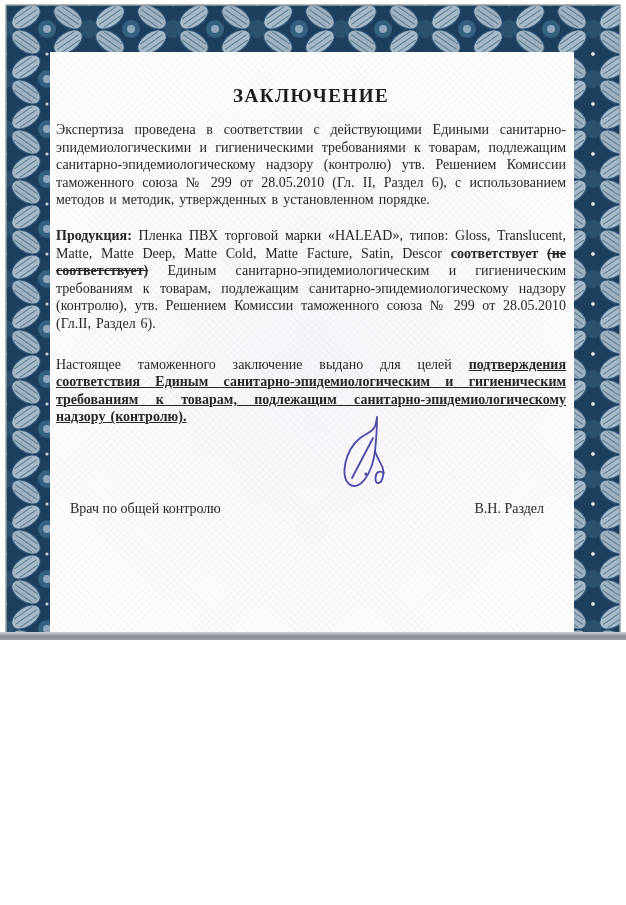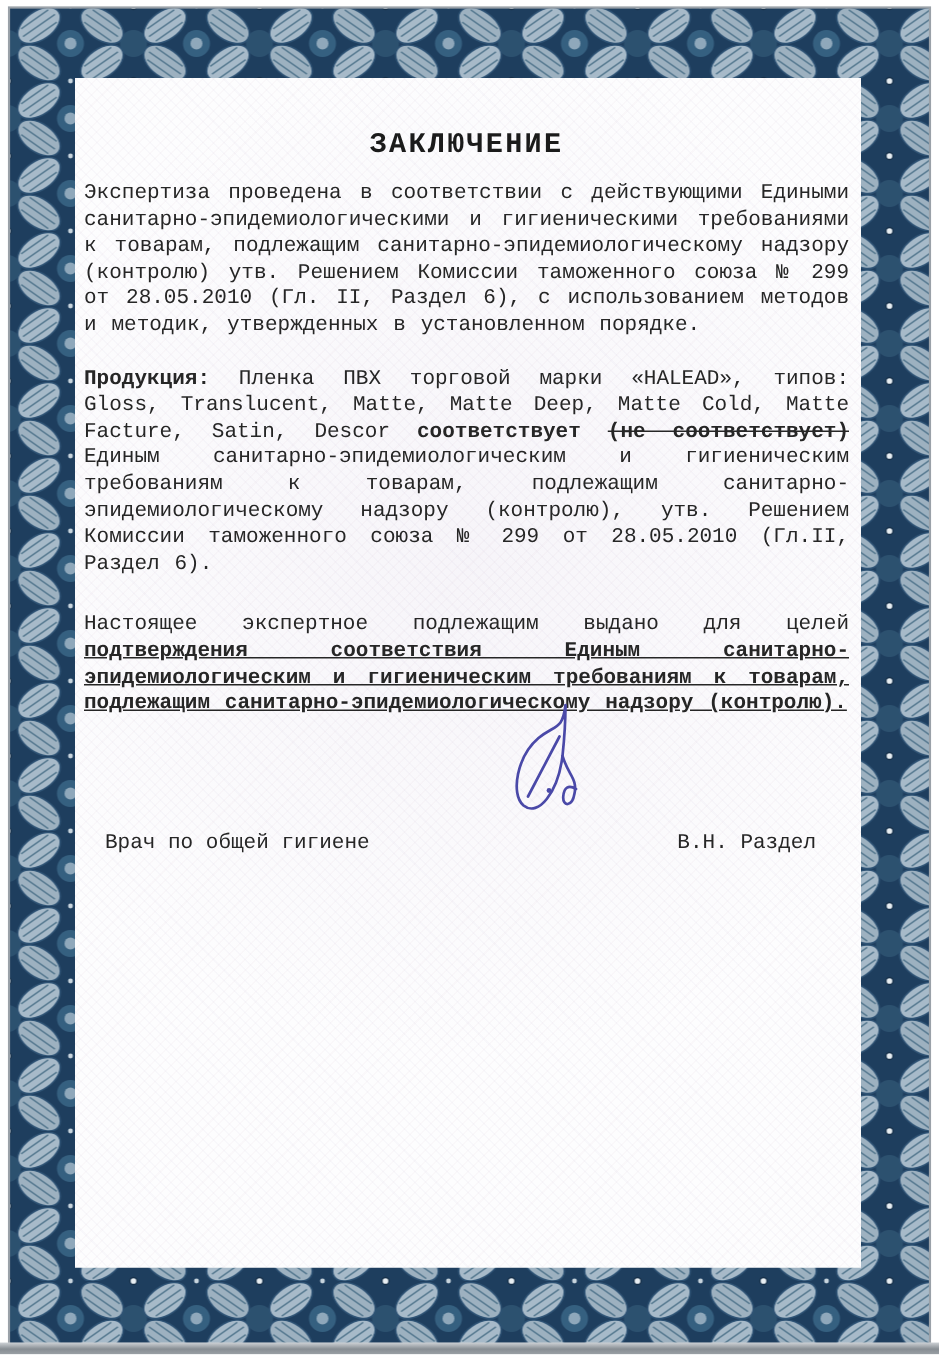--- a/index.html
+++ b/index.html
@@ -1,21 +1,21 @@
 <!DOCTYPE html>
 <html><head>
 <meta charset="utf-8">
 <style>
   html,body{margin:0;padding:0;background:#ffffff;}
   .scan-page{
     position:relative;
-    width:626px;height:903px;
+    width:626px;height:640px;
     background:#ffffff;
     overflow:hidden;
-    font-family:Liberation Mono, monospace;
+    font-family:Liberation Serif, serif;
   }
   .border-svg{position:absolute;left:5px;top:4px;}
   .paper{
     position:absolute;
     left:50px;top:52px;width:524px;height:793px;
     background-color:#fdfdfe;
     background-image:
       repeating-linear-gradient(45deg, rgba(168,158,198,0.055) 0 1px, rgba(0,0,0,0) 1px 5px),
       repeating-linear-gradient(-45deg, rgba(198,158,178,0.05) 0 1px, rgba(0,0,0,0) 1px 5px),
       radial-gradient(circle at 50% 40%, rgba(190,170,205,0.10) 0, rgba(0,0,0,0) 62%);
@@ -100,24 +100,24 @@
   </svg>
 
   <div class="paper">
 
     <div class="doc-title">ЗАКЛЮЧЕНИЕ</div>
 
     <p class="para para-1"><span>Экспертиза проведена в соответствии с действующими Едиными санитарно-эпидемиологическими и гигиеническими требованиями к товарам, подлежащим санитарно-эпидемиологическому надзору (контролю) утв. Решением Комиссии таможенного союза № 299 от 28.05.2010 (Гл. II, Раздел 6), с использованием методов и методик, утвержденных в установленном порядке.</span></p>
 
     <p class="para para-2"><span class="bold">Продукция:</span><span> Пленка ПВХ торговой марки «HALEAD», типов: Gloss, Translucent, Matte, Matte Deep, Matte Cold, Matte Facture, Satin, Descor </span><span class="bold">соответствует </span><span class="struck">(не соответствует)</span><span> Единым санитарно-эпидемиологическим и гигиеническим требованиям к товарам, подлежащим санитарно-эпидемиологическому надзору (контролю), утв. Решением Комиссии таможенного союза № 299 от 28.05.2010 (Гл.II, Раздел 6).</span></p>
 
-    <p class="para para-3"><span>Настоящее экспертное подлежащим выдано для целей </span><span class="emph">подтверждения соответствия Единым санитарно-эпидемиологическим и гигиеническим требованиям к товарам, подлежащим санитарно-эпидемиологическому надзору (контролю).</span></p>
+    <p class="para para-3"><span>Настоящее таможенного заключение выдано для целей </span><span class="emph">подтверждения соответствия Единым санитарно-эпидемиологическим и гигиеническим требованиям к товарам, подлежащим санитарно-эпидемиологическому надзору (контролю).</span></p>
 
     <div class="sig-row">
-      <span class="sig-role">Врач по общей гигиене</span>
+      <span class="sig-role">Врач по общей контролю</span>
 
       <svg class="sig-mark" width="72" height="90" viewBox="0 0 72 90" aria-hidden="true">
         <g fill="none" stroke="#4a49a8" stroke-width="1.8" stroke-linecap="round">
           <path d="M49 3 C 47 20 42 16 31 25 C 17 37 12 62 21 70 C 31 78 44 61 47 37 C 48.5 23 49 12 49 3"></path>
           <path d="M24 64 L 45 24"></path>
           <path d="M47 37 C 51 50 57 52 55 62 C 53.5 71 47 71 47.5 64 C 48 58 51 56 56 59"></path>
           <circle cx="38" cy="60" r="1.6" fill="#4a49a8" stroke="none"></circle>
         </g>
       </svg>
 

